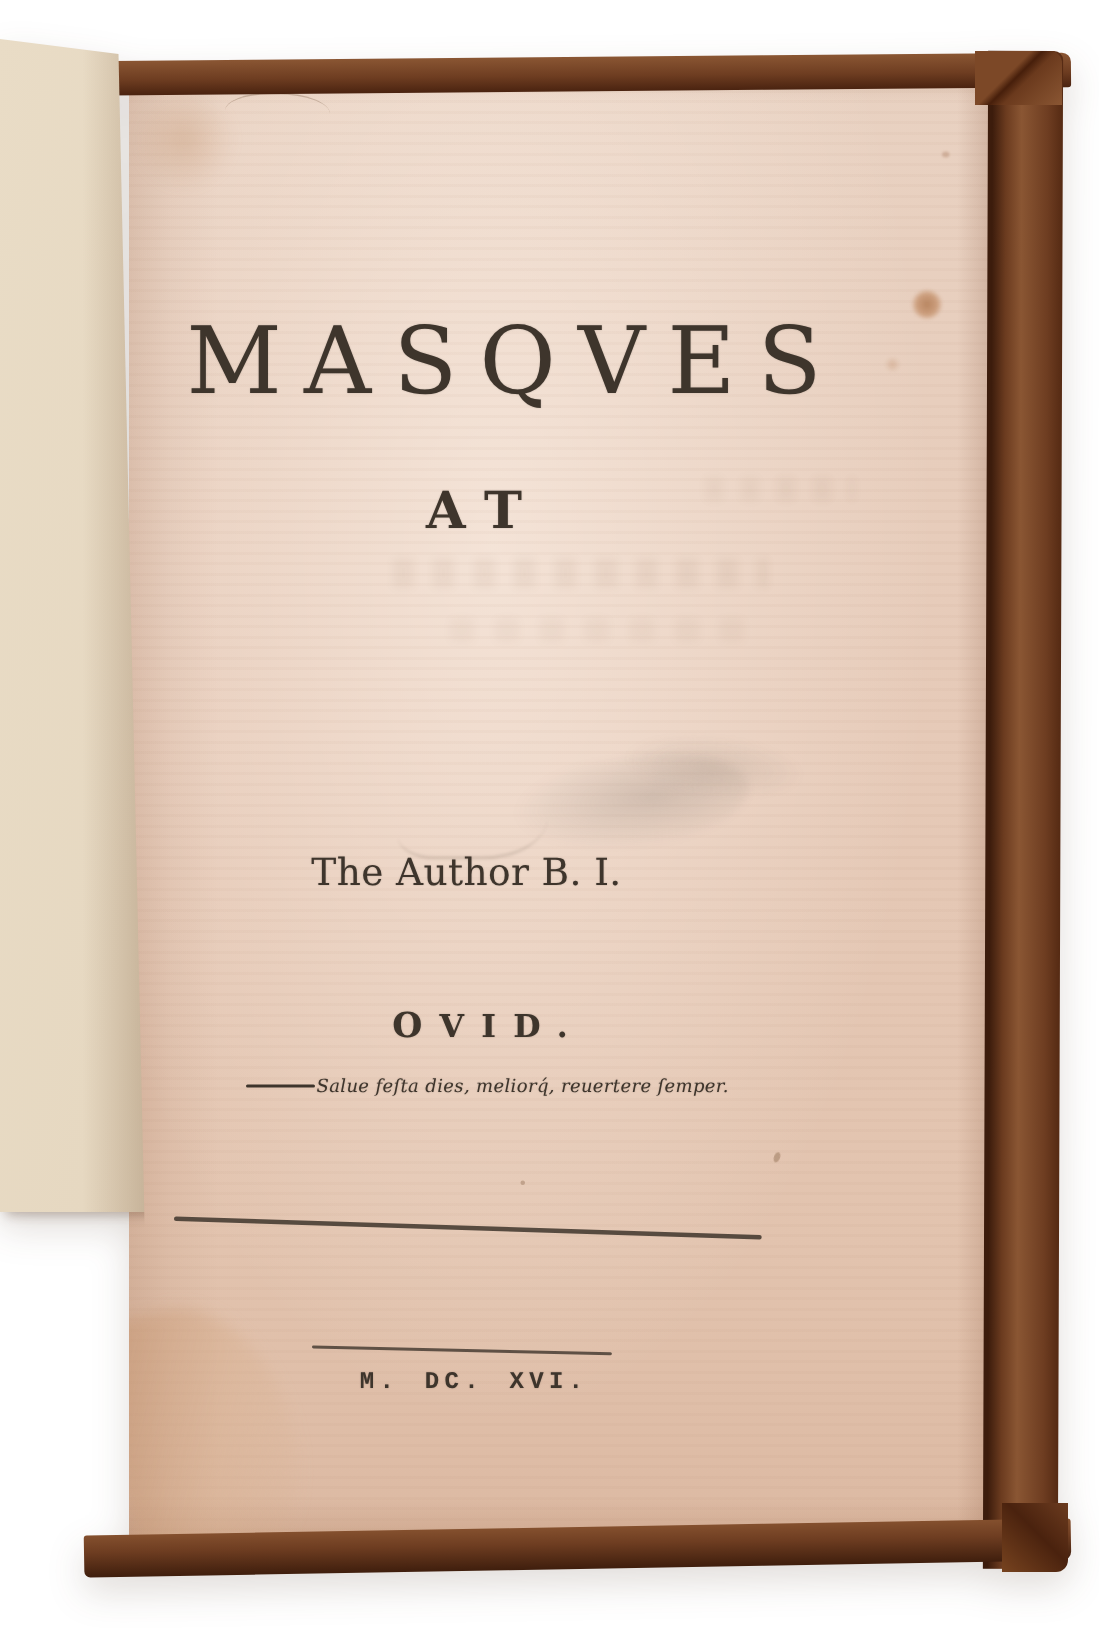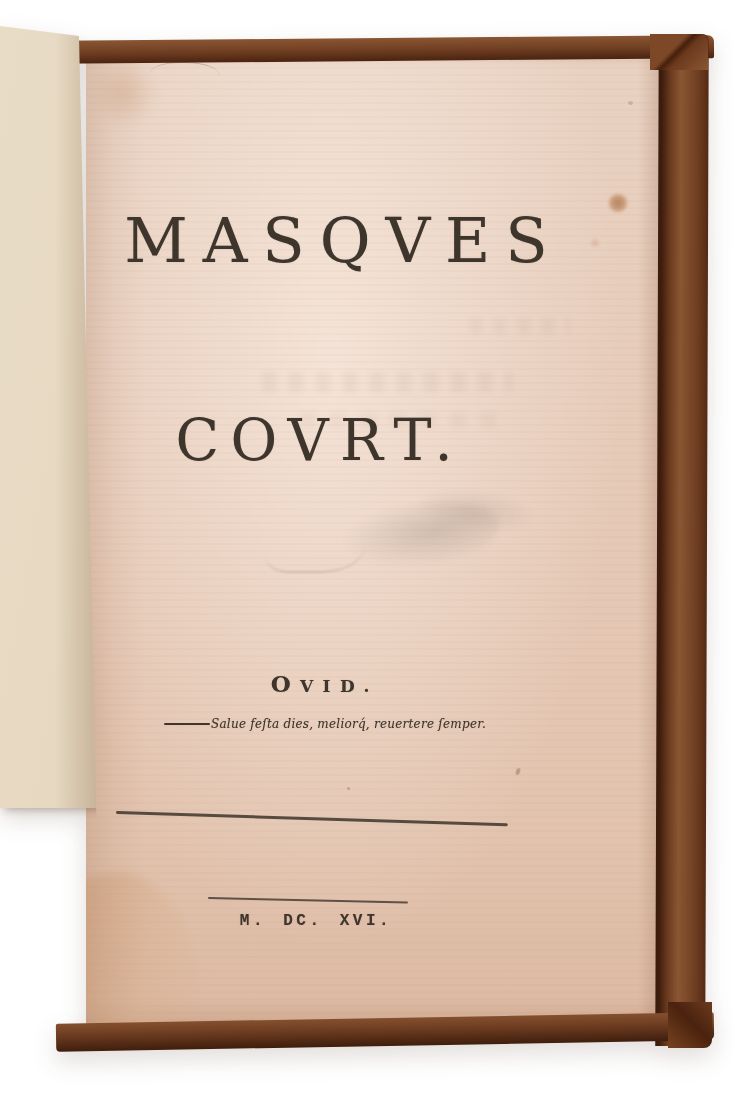--- a/index.html
+++ b/index.html
@@ -77,21 +77,21 @@
     background:repeating-linear-gradient(90deg,rgba(120,85,60,.6) 0 16px,rgba(0,0,0,0) 16px 30px);
     filter:blur(3px);opacity:.07;}
 
   
   .print{position:absolute;line-height:1;color:var(--ink);text-shadow:0 0 1px rgba(62,53,44,.35);white-space:nowrap;}
   .col{left:10px;width:480px;text-align:center;}
   .t-masques{top:164px;font-size:62px;letter-spacing:.24em;padding-left:.24em;}
   .t-at{top:278px;font-size:34px;letter-spacing:.42em;padding-left:.42em;margin-left:-20px;font-weight:bold;}
   .t-covrt{top:366px;font-size:57px;letter-spacing:.20em;padding-left:.20em;margin-left:-22px;}
   .t-author{top:523px;font-size:25px;letter-spacing:.01em;margin-left:-25px;}
-  .t-ovid{top:626px;font-size:17px;letter-spacing:.55em;padding-left:.55em;margin-left:-16px;font-weight:bold;}
+  .t-ovid{top:626px;font-size:21px;letter-spacing:.55em;padding-left:.55em;margin-left:-16px;font-weight:bold;}
   .t-ovid::first-letter{font-size:23px;}
   .t-motto{top:672px;left:78px;font-size:12px;font-style:italic;letter-spacing:.02em;}
   .epigraph-dash{display:inline-block;width:46px;height:2.5px;background:var(--ink);
     vertical-align:.22em;margin-right:1px;border-radius:1px;}
   .t-london{top:806px;font-size:19px;letter-spacing:.52em;padding-left:.52em;margin-left:-26px;font-weight:bold;}
   .t-london::first-letter{font-size:27px;}
   .t-date{top:867px;font-size:16px;letter-spacing:.22em;word-spacing:.25em;margin-left:-20px;font-weight:bold;font-family:Liberation Mono, monospace;}
   .rule{position:absolute;background:var(--ink);border-radius:2px;transform-origin:left center;}
   .rule-long{left:30px;top:765px;width:392px;height:2.5px;transform:rotate(1.8deg);opacity:.85;}
   .rule-short{left:122px;top:851px;width:200px;height:2.2px;transform:rotate(1.3deg);opacity:.8;}
@@ -128,21 +128,22 @@
       <div class="mark ghost-3"></div>
       <div class="mark smudge-1"></div>
       <div class="mark smudge-2"></div>
       <div class="mark smudge-arc"></div>
       <div class="mark speck-a"></div>
       <div class="mark speck-b"></div>
       <div class="mark speck-c"></div>
       <div class="mark stain-bl"></div>
 
       <div class="print col t-masques">MASQVES</div>
-      <div class="print col t-covrt">COVRT.</div>
+      <div class="print col t-at">AT</div>
+      <div class="print col t-author">The Author B. I.</div>
       <div class="print col t-ovid">OVID.</div>
       <div class="print t-motto">
         <span class="epigraph-dash"></span><span>Salue feſta dies, meliorq́, reuertere ſemper.</span>
       </div>
       <div class="rule rule-long"></div>
       <div class="rule rule-short"></div>
       <div class="print col t-date">M. DC. XVI.</div>
     </div>
 
     <div class="facing-page">

